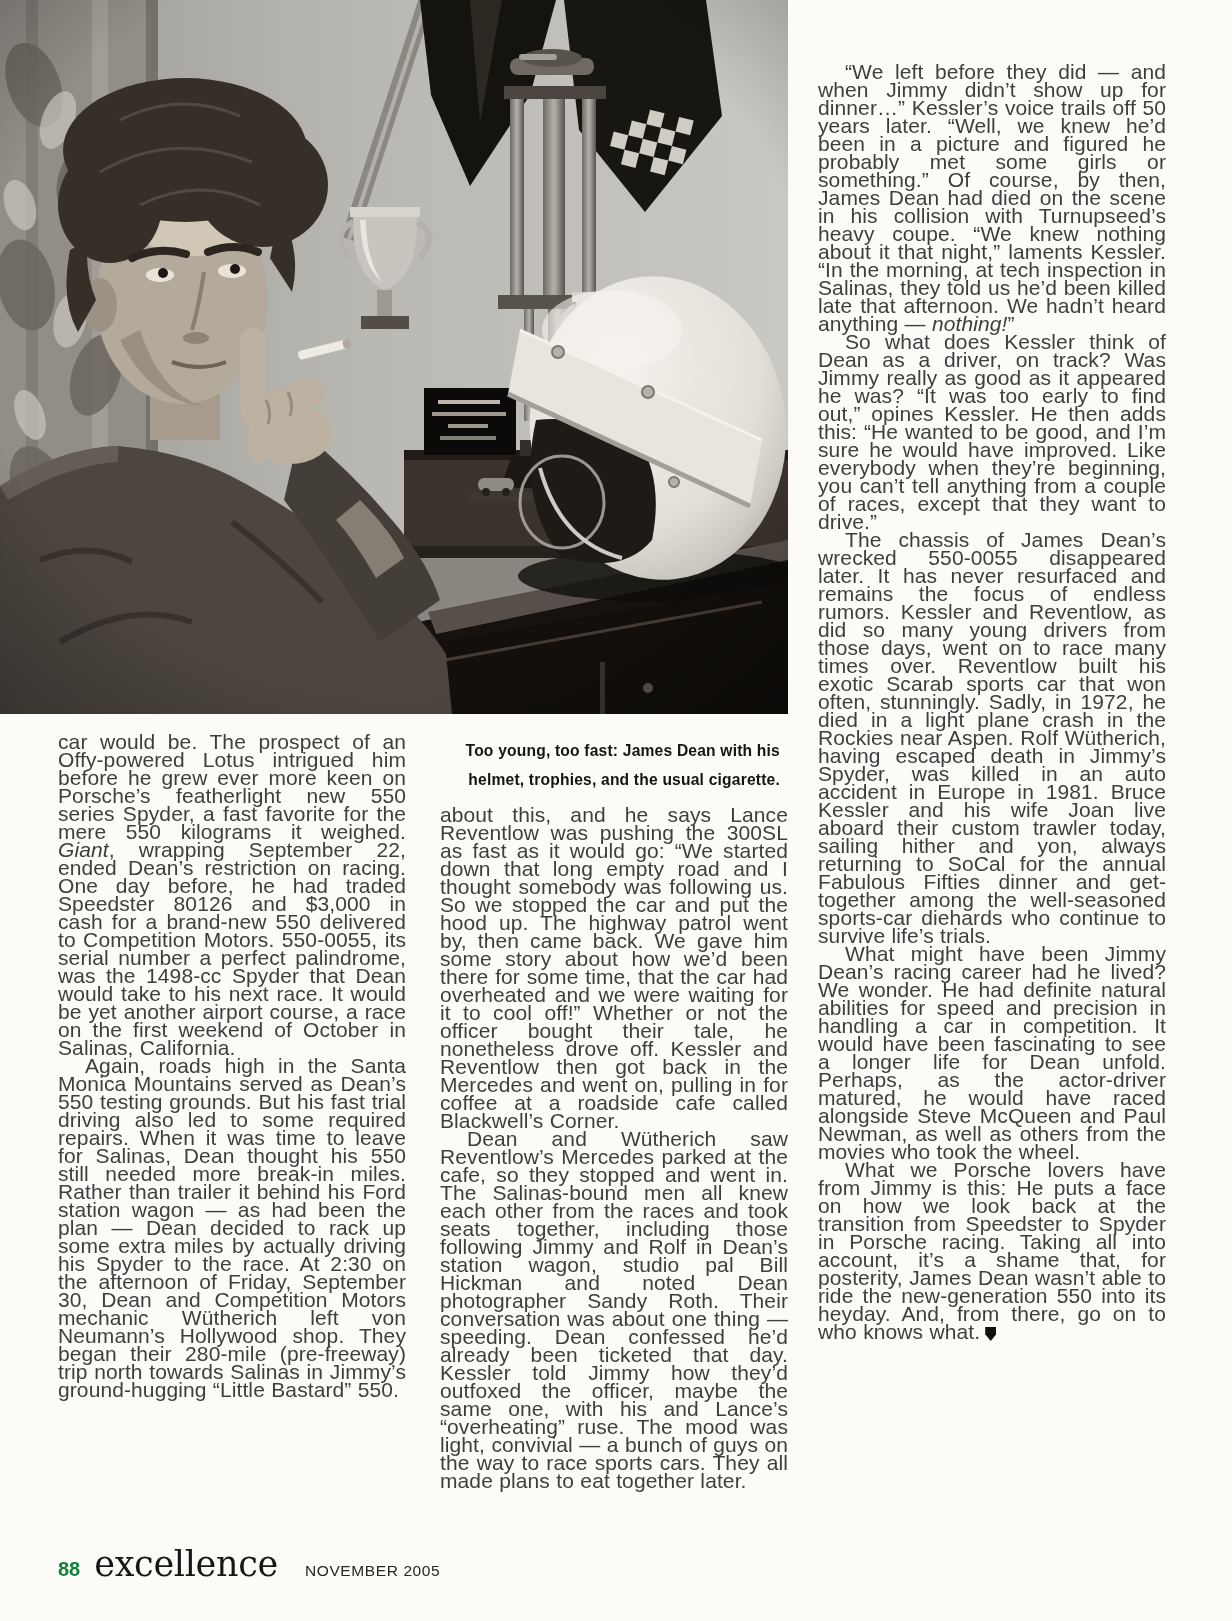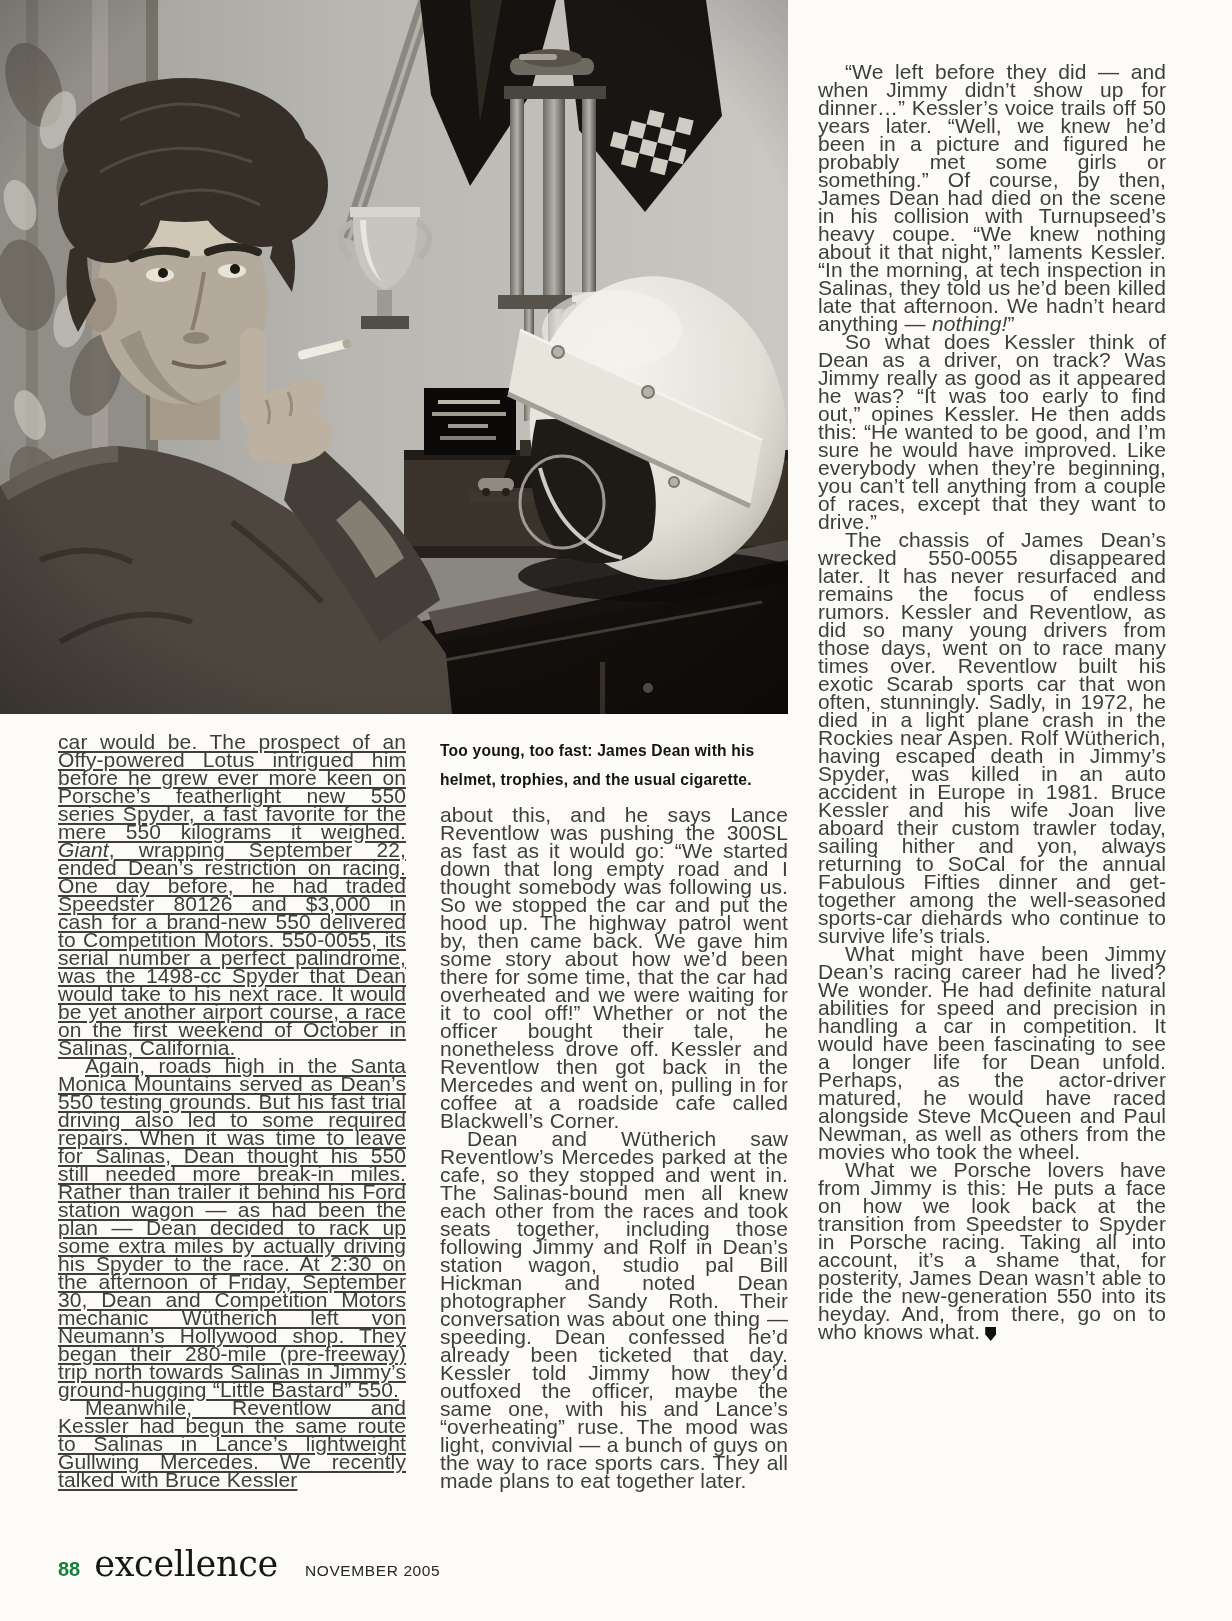--- a/index.html
+++ b/index.html
@@ -11,29 +11,29 @@
   .photo{
     position:absolute; left:0; top:0; width:788px; height:714px;
     overflow:hidden; background:#b5b3ae;
   }
   .photo svg{display:block;}
   .col{
     position:absolute; width:348px; text-align:justify;
     font-size:21px; line-height:18px; color:#3e3e3e;
     letter-spacing:.1px; word-spacing:.4px;
   }
-  .col-left{left:58px; top:733px;text-decoration:underline;}
+  .col-left{left:58px; top:733px;}
   .col-mid{left:440px; top:806px;}
   .col-right{left:818px; top:63px;}
   p.body-p{margin:0; padding:0;}
   p.indent{text-indent:27px;}
   .caption{
     position:absolute; left:440px; top:737px; width:340px;
     font-weight:700; font-size:15.6px; line-height:28.5px;
-    color:#141414; letter-spacing:.2px; text-align:left;
+    color:#141414; letter-spacing:.2px; text-align:right;
   }
   .footer{
     position:absolute; left:58px; top:1544px;
     display:flex; align-items:baseline;
   }
   .page-num{font-weight:700; font-size:20px; color:#15803d;}
   .mag-name{
     font-family:"DejaVu Serif", serif; font-size:35px; color:#161616;
     letter-spacing:-.3px; margin-left:14px;
   }
@@ -267,21 +267,20 @@
 
       <rect width="788" height="714" fill="url(#vignG)"></rect>
     </svg>
   </div>
 
   <div class="caption">Too young, too fast: James Dean with his helmet, trophies, and the usual cigarette.</div>
 
   <div class="col col-left">
       <p class="body-p">car would be. The prospect of an Offy-powered Lotus intrigued him before he grew ever more keen on Porsche’s featherlight new 550 series Spyder, a fast favorite for the mere 550 kilograms it weighed. <i>Giant</i>, wrapping September 22, ended Dean’s restriction on racing. One day before, he had traded Speedster 80126 and $3,000 in cash for a brand-new 550 delivered to Competition Motors. 550-0055, its serial number a perfect palindrome, was the 1498-cc Spyder that Dean would take to his next race. It would be yet another airport course, a race on the first weekend of October in Salinas, California.</p>
       <p class="body-p indent">Again, roads high in the Santa Monica Mountains served as Dean’s 550 testing grounds. But his fast trial driving also led to some required repairs. When it was time to leave for Salinas, Dean thought his 550 still needed more break-in miles. Rather than trailer it behind his Ford station wagon — as had been the plan — Dean decided to rack up some extra miles by actually driving his Spyder to the race. At 2:30 on the afternoon of Friday, September 30, Dean and Competition Motors mechanic Wütherich left von Neumann’s Hollywood shop. They began their 280-mile (pre-freeway) trip north towards Salinas in Jimmy’s ground-hugging “Little Bastard” 550.</p>
-      <p class="body-p indent">Meanwhile, Reventlow and Kessler had begun the same route to Salinas in Lance’s lightweight Gullwing Mercedes. We recently talked with Bruce Kessler</p>
     </div>
   <div class="col col-mid">
       <p class="body-p">about this, and he says Lance Reventlow was pushing the 300SL as fast as it would go: “We started down that long empty road and I thought somebody was following us. So we stopped the car and put the hood up. The highway patrol went by, then came back. We gave him some story about how we’d been there for some time, that the car had overheated and we were waiting for it to cool off!” Whether or not the officer bought their tale, he nonetheless drove off. Kessler and Reventlow then got back in the Mercedes and went on, pulling in for coffee at a roadside cafe called Blackwell’s Corner.</p>
       <p class="body-p indent">Dean and Wütherich saw Reventlow’s Mercedes parked at the cafe, so they stopped and went in. The Salinas-bound men all knew each other from the races and took seats together, including those following Jimmy and Rolf in Dean’s station wagon, studio pal Bill Hickman and noted Dean photographer Sandy Roth. Their conversation was about one thing — speeding. Dean confessed he’d already been ticketed that day. Kessler told Jimmy how they’d outfoxed the officer, maybe the same one, with his and Lance’s “overheating” ruse. The mood was light, convivial — a bunch of guys on the way to race sports cars. They all made plans to eat together later.</p>
     </div>
   <div class="col col-right">
       <p class="body-p indent">“We left before they did — and when Jimmy didn’t show up for dinner…” Kessler’s voice trails off 50 years later. “Well, we knew he’d been in a picture and figured he probably met some girls or something.” Of course, by then, James Dean had died on the scene in his collision with Turnupseed’s heavy coupe. “We knew nothing about it that night,” laments Kessler. “In the morning, at tech inspection in Salinas, they told us he’d been killed late that afternoon. We hadn’t heard anything — <i>nothing!</i>”</p>
       <p class="body-p indent">So what does Kessler think of Dean as a driver, on track? Was Jimmy really as good as it appeared he was? “It was too early to find out,” opines Kessler. He then adds this: “He wanted to be good, and I’m sure he would have improved. Like everybody when they’re beginning, you can’t tell anything from a couple of races, except that they want to drive.”</p>
       <p class="body-p indent">The chassis of James Dean’s wrecked 550-0055 disappeared later. It has never resurfaced and remains the focus of endless rumors. Kessler and Reventlow, as did so many young drivers from those days, went on to race many times over. Reventlow built his exotic Scarab sports car that won often, stunningly. Sadly, in 1972, he died in a light plane crash in the Rockies near Aspen. Rolf Wütherich, having escaped death in Jimmy’s Spyder, was killed in an auto accident in Europe in 1981. Bruce Kessler and his wife Joan live aboard their custom trawler today, sailing hither and yon, always returning to SoCal for the annual Fabulous Fifties dinner and get-together among the well-seasoned sports-car diehards who continue to survive life’s trials.</p>
       <p class="body-p indent">What might have been Jimmy Dean’s racing career had he lived? We wonder. He had definite natural abilities for speed and precision in handling a car in competition. It would have been fascinating to see a longer life for Dean unfold. Perhaps, as the actor-driver matured, he would have raced alongside Steve McQueen and Paul Newman, as well as others from the movies who took the wheel.</p>

